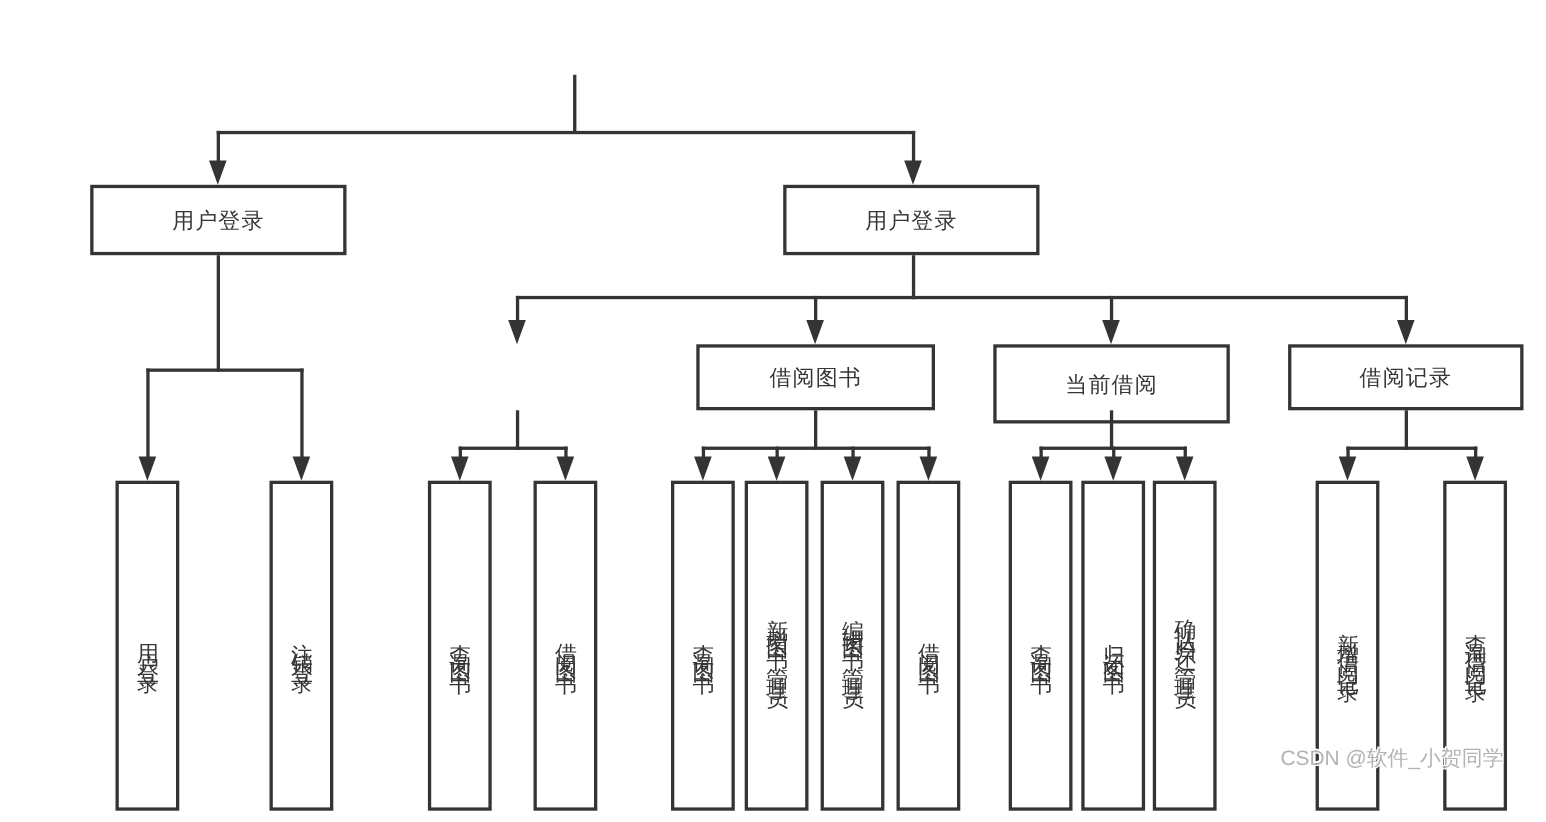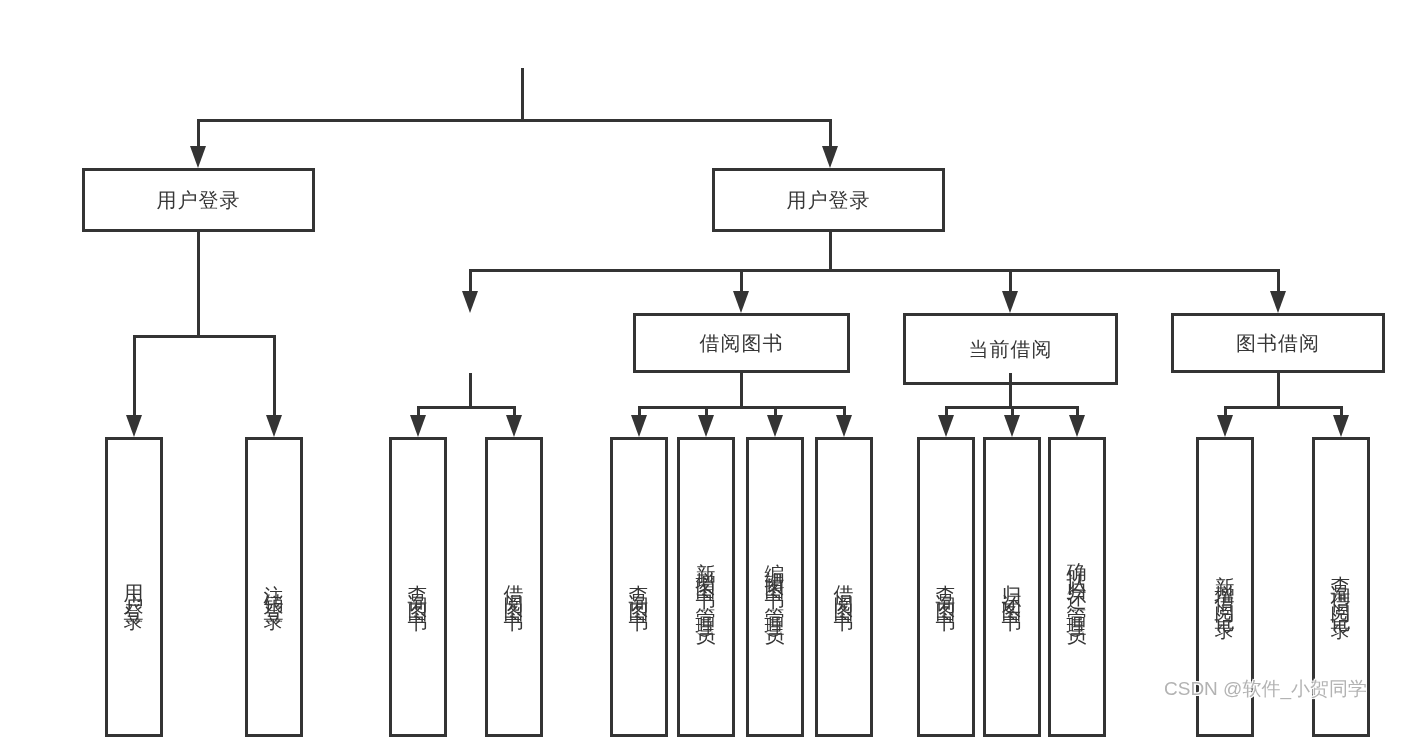--- a/index.html
+++ b/index.html
@@ -51,21 +51,21 @@
 </head>
 <body>
 
 <div id="canvas">
 
   <div class="box hbox" id="n-user-login">用户登录</div>
   <div class="box hbox" id="n-book-mgmt">用户登录</div>
 
   <div class="box hbox" id="n-borrowing">借阅图书</div>
   <div class="box hbox" id="n-current">当前借阅</div>
-  <div class="box hbox" id="n-records">图书借阅</div>
+  <div class="box hbox" id="n-records">借阅记录</div>
 
   <div class="box vbox leaf" id="l-a1">用户登录</div>
   <div class="box vbox leaf" id="l-a2">注销登录</div>
 
   <div class="box vbox leaf" id="l-b1">查询图书</div>
   <div class="box vbox leaf" id="l-b2">借阅图书</div>
 
   <div class="box vbox leaf" id="l-c1">查询图书</div>
   <div class="box vbox leaf" id="l-c2">新增图书（管理员）</div>
   <div class="box vbox leaf" id="l-c3">编辑图书（管理员）</div>

